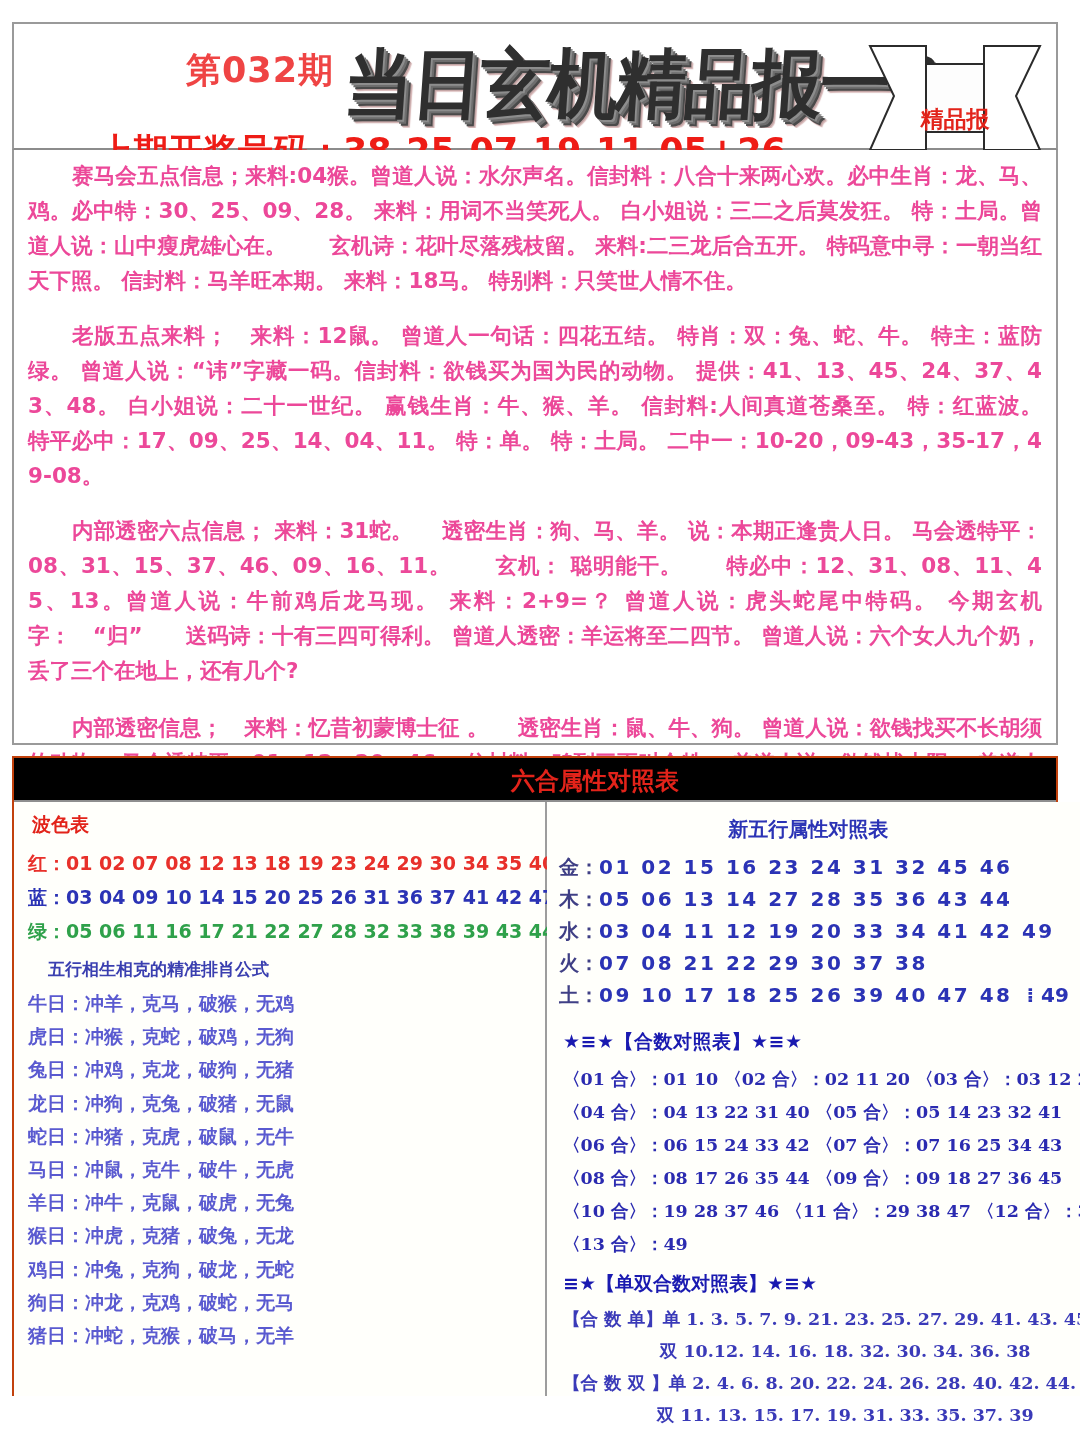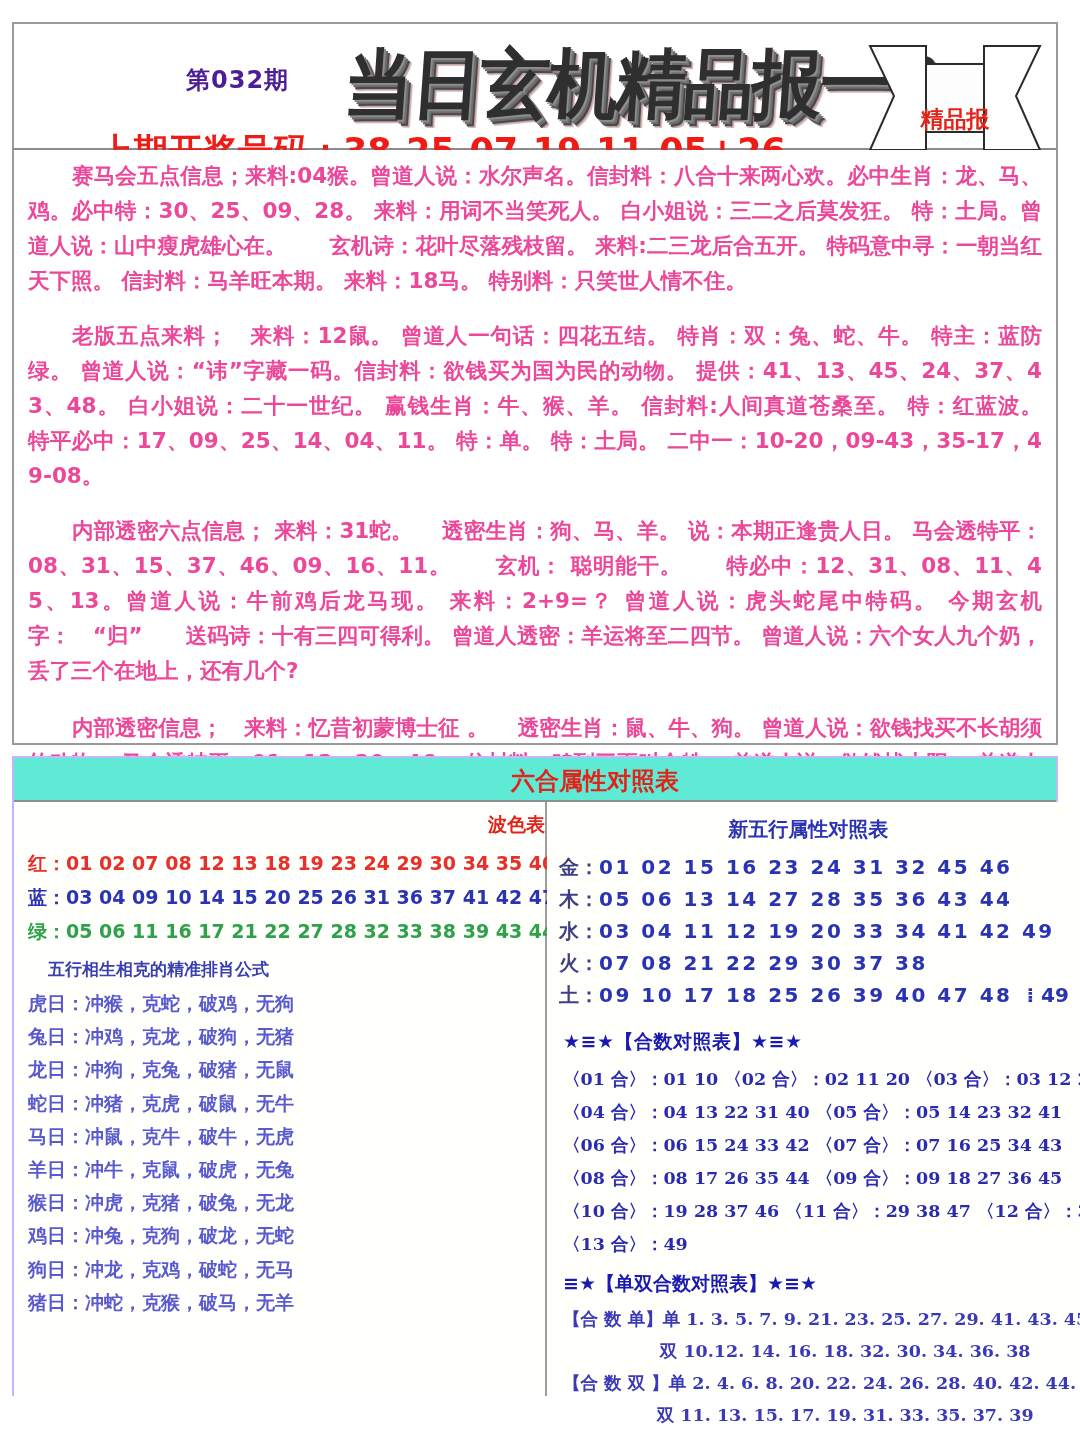--- a/index.html
+++ b/index.html
@@ -23,24 +23,24 @@
     width: 1046px;
     height: 128px;
     border: 2px solid #9a9a9a;
     border-bottom: 2px solid #8c8c8c;
     background: #ffffff;
     box-sizing: border-box;
   }
   .issue-label {
     position: absolute;
     left: 172px;
-    top: 40px;
-    font-size: 24px;
-    font-weight: bold;
-    color: #4c1d95;
+    top: 23px;
+    font-size: 35px;
+    font-weight: bold;
+    color: #ef4444;
     letter-spacing: 1px;
     font-family: "DejaVu Sans", "Liberation Sans", sans-serif;
   }
 
   
   .masthead {
     position: absolute;
     left: 330px;
     top: 18px;
     height: 86px;
@@ -128,23 +128,23 @@
   }
   .para.p3 { margin-bottom: 22px; }
 
   
   .table-box {
     position: absolute;
     left: 12px;
     top: 756px;
     width: 1046px;
     height: 640px;
-    border: 2px solid #c4b5fd;
-    box-sizing: border-box;
-    background: #5eead4;
+    border: 2px solid #c2410c;
+    box-sizing: border-box;
+    background: #000000;
   }
   .table-title-row {
     height: 42px;
     border-bottom: 2px solid #8e8e8e;
     position: relative;
   }
   .table-title {
     position: absolute;
     left: 0;
     top: 7px;
@@ -175,21 +175,20 @@
     background: #fffffb;
   }
 
   
   .bose-title {
     font-size: 19px;
     font-weight: bold;
     color: #e2231a;
     margin: 2px 0 8px 4px;
     font-family: "DejaVu Sans", "Liberation Sans", sans-serif;
-    text-align: right;
   }
   .bose-row {
     font-size: 19px;
     font-weight: bold;
     line-height: 34px;
     white-space: nowrap;
     font-family: "DejaVu Sans", "Liberation Sans", sans-serif;
   }
   .bose-row .lbl { letter-spacing: 0; }
   .c-red   { color: #e8302a; }
@@ -314,20 +313,21 @@
       </div>
       <div class="bose-row c-blue">
         <span class="lbl">蓝：</span><span>03 04 09 10 14 15 20 25 26 31 36 37 41 42 47 48</span>
       </div>
       <div class="bose-row c-green">
         <span class="lbl">绿：</span><span>05 06 11 16 17 21 22 27 28 32 33 38 39 43 44 49</span>
       </div>
 
       <div class="formula-title">五行相生相克的精准排肖公式</div>
 
+      <div class="zodiac-row">牛日：冲羊，克马，破猴，无鸡</div>
       <div class="zodiac-row">虎日：冲猴，克蛇，破鸡，无狗</div>
       <div class="zodiac-row">兔日：冲鸡，克龙，破狗，无猪</div>
       <div class="zodiac-row">龙日：冲狗，克兔，破猪，无鼠</div>
       <div class="zodiac-row">蛇日：冲猪，克虎，破鼠，无牛</div>
       <div class="zodiac-row">马日：冲鼠，克牛，破牛，无虎</div>
       <div class="zodiac-row">羊日：冲牛，克鼠，破虎，无兔</div>
       <div class="zodiac-row">猴日：冲虎，克猪，破兔，无龙</div>
       <div class="zodiac-row">鸡日：冲兔，克狗，破龙，无蛇</div>
       <div class="zodiac-row">狗日：冲龙，克鸡，破蛇，无马</div>
       <div class="zodiac-row">猪日：冲蛇，克猴，破马，无羊</div>

